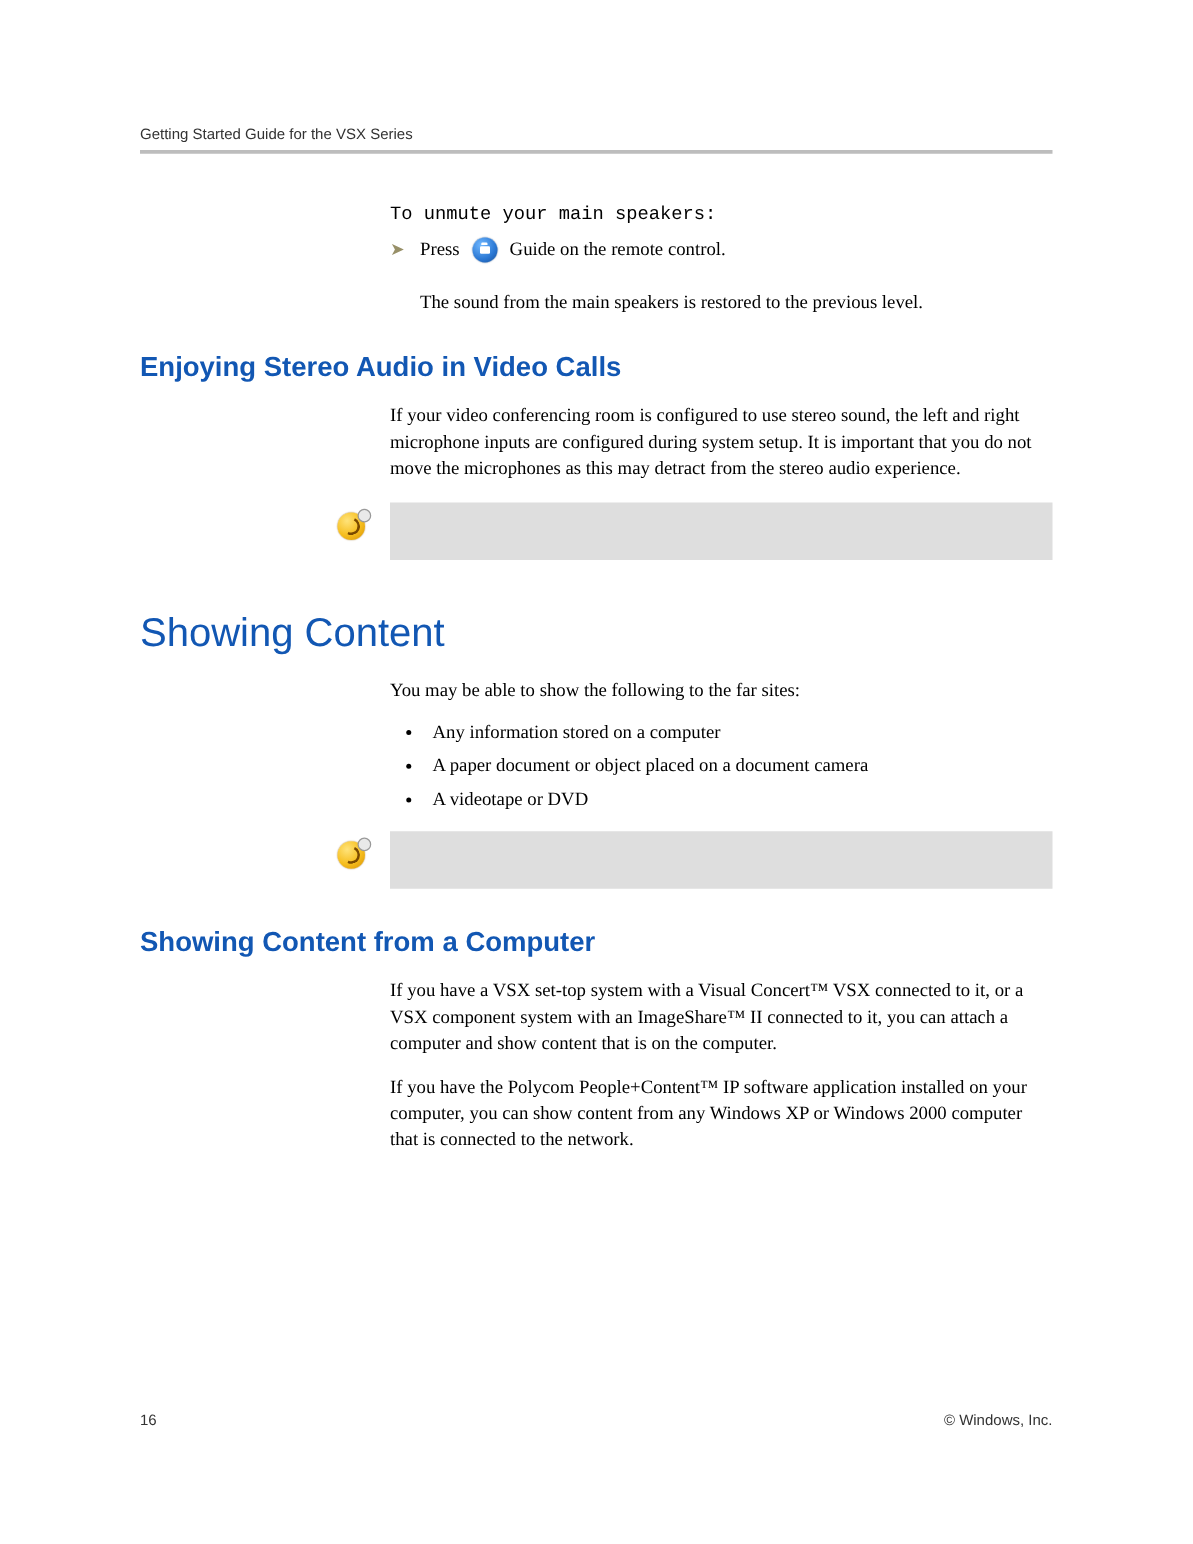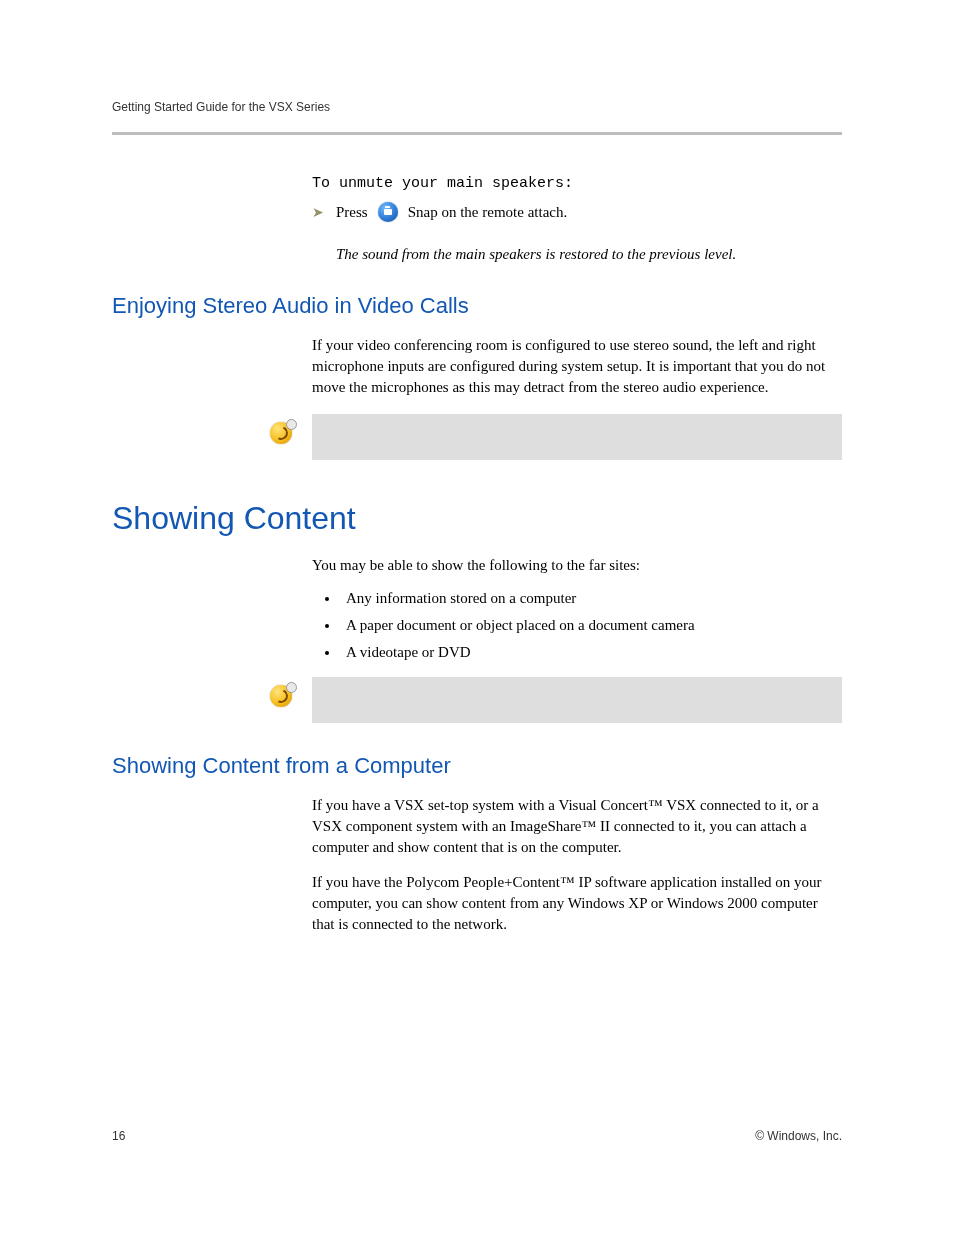--- a/index.html
+++ b/index.html
@@ -12,21 +12,21 @@
   .page {
     padding: 100px 112px 60px 112px;
     box-sizing: border-box;
     min-height: 1235px;
     position: relative;
   }
   .running-header {
     font-family: Arial, Helvetica, sans-serif;
     font-size: 12px;
     color: #333;
-    padding-bottom: 18px;
+    padding-bottom: 6px;
     border-bottom: 3px solid #bdbdbd;
     margin-bottom: 40px;
   }
   .body-col {
     margin-left: 200px;
   }
   .sans {
     font-family: Liberation Mono, monospace;
   }
   .instruction-intro {
@@ -69,25 +69,24 @@
     top: 4px;
     width: 5px; height: 2px;
     background: #fff;
     border-radius: 1px 1px 0 0;
   }
   .step-sub {
     margin-left: 24px;
     font-size: 15px;
     margin-top: 24px;
     margin-bottom: 30px;
-    font-style: italic;
   }
   h2.section-h2 {
     font-family: Arial, Helvetica, sans-serif;
-    font-weight: normal;
+    font-weight: bold;
     font-size: 22px;
     color: #1257b3;
     margin: 30px 0 16px 0;
   }
   h1.section-h1 {
     font-family: Arial, Helvetica, sans-serif;
     font-weight: normal;
     font-size: 32px;
     color: #1257b3;
     margin: 40px 0 18px 0;
@@ -173,21 +172,21 @@
 
   <div class="running-header">Getting Started Guide for the VSX Series</div>
 
   <div class="body-col">
     <div class="instruction-intro sans">To unmute your main speakers:</div>
 
     <div class="step-row">
       <span class="arrow-bullet">➤</span>
       <span>Press</span>
       <span class="snap-btn"></span>
-      <span>Snap on the remote attach.</span>
+      <span>Guide on the remote control.</span>
     </div>
 
     <div class="step-sub">The sound from the main speakers is restored to the previous level.</div>
   </div>
 
   <h2 class="section-h2">Enjoying Stereo Audio in Video Calls</h2>
   <div class="body-col">
     <p class="body">If your video conferencing room is configured to use stereo sound, the left and right microphone inputs are configured during system setup. It is important that you do not move the microphones as this may detract from the stereo audio experience.</p>
   </div>
 

